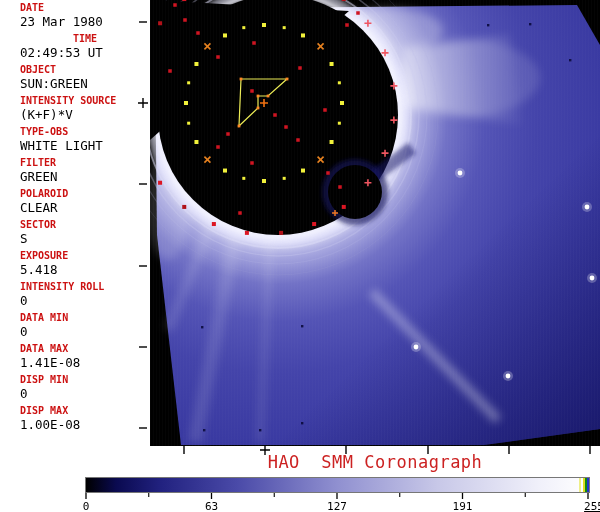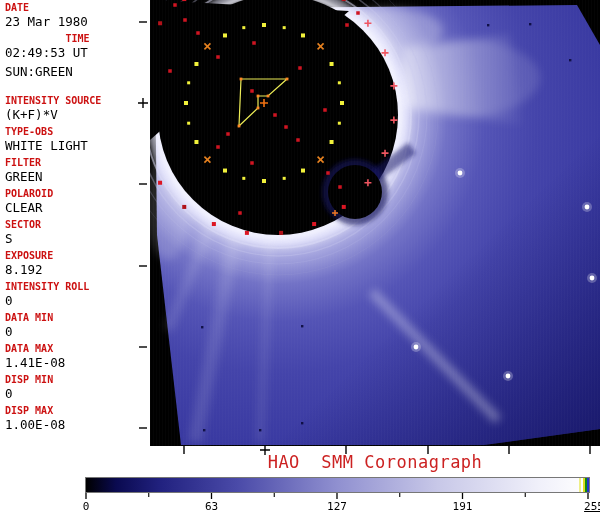--- a/index.html
+++ b/index.html
@@ -1,21 +1,21 @@
 <!DOCTYPE html>
 <html><head>
 <meta charset="utf-8">
 <style>
   html,body{margin:0;padding:0;}
   body{width:600px;height:512px;background:#ffffff;font-family:"DejaVu Sans Mono",monospace;}
   #app{position:relative;width:600px;height:512px;overflow:hidden;background:#fff;}
 
   
   #sidebar{position:absolute;left:0;top:0;width:150px;height:450px;padding-top:2px;box-sizing:border-box;}
-  .field{height:31px;padding-left:5px;overflow:visible;}
+  .field{height:31px;padding-left:20px;overflow:visible;}
   .flabel{font-size:10px;font-weight:bold;color:#cc1111;letter-spacing:0;line-height:12px;white-space:nowrap;}
   .fvalue{font-size:12.5px;color:#000;line-height:15px;white-space:nowrap;}
 
   
   #image-area{position:absolute;left:150px;top:0;width:450px;height:446px;background:#000;overflow:hidden;}
   #image-area svg{display:block;}
   #scanlines{position:absolute;left:0;top:0;width:450px;height:446px;pointer-events:none;
     background:repeating-linear-gradient(90deg,rgba(255,255,255,0.02) 0 1px,transparent 1px 3px);}
 
   
@@ -41,20 +41,21 @@
   <div id="sidebar">
       <div class="field">
         <div class="flabel" style="color: rgb(204, 17, 17);">DATE</div>
         <div class="fvalue" style="color: rgb(0, 0, 0);">23 Mar 1980</div>
       </div>
       <div class="field">
         <div class="flabel" style="color: rgb(204, 17, 17); text-align: center;">TIME</div>
         <div class="fvalue" style="color: rgb(0, 0, 0);">02:49:53 UT</div>
       </div>
       <div class="field">
+        <div class="flabel" style="color: rgb(204, 17, 17);">OBJECT</div>
         <div class="fvalue" style="color: rgb(0, 0, 0);">SUN:GREEN</div>
       </div>
       <div class="field">
         <div class="flabel" style="color: rgb(204, 17, 17);">INTENSITY SOURCE</div>
         <div class="fvalue" style="color: rgb(0, 0, 0);">(K+F)*V</div>
       </div>
       <div class="field">
         <div class="flabel" style="color: rgb(204, 17, 17);">TYPE-OBS</div>
         <div class="fvalue" style="color: rgb(0, 0, 0);">WHITE LIGHT</div>
       </div>
@@ -65,21 +66,21 @@
       <div class="field">
         <div class="flabel" style="color: rgb(204, 17, 17);">POLAROID</div>
         <div class="fvalue" style="color: rgb(0, 0, 0);">CLEAR</div>
       </div>
       <div class="field">
         <div class="flabel" style="color: rgb(204, 17, 17);">SECTOR</div>
         <div class="fvalue" style="color: rgb(0, 0, 0);">S</div>
       </div>
       <div class="field">
         <div class="flabel" style="color: rgb(204, 17, 17);">EXPOSURE</div>
-        <div class="fvalue" style="color: rgb(0, 0, 0);">8.192</div>
+        <div class="fvalue" style="color: rgb(0, 0, 0);">5.418</div>
       </div>
       <div class="field">
         <div class="flabel" style="color: rgb(204, 17, 17);">INTENSITY ROLL</div>
         <div class="fvalue" style="color: rgb(0, 0, 0);">0</div>
       </div>
       <div class="field">
         <div class="flabel" style="color: rgb(204, 17, 17);">DATA MIN</div>
         <div class="fvalue" style="color: rgb(0, 0, 0);">0</div>
       </div>
       <div class="field">

